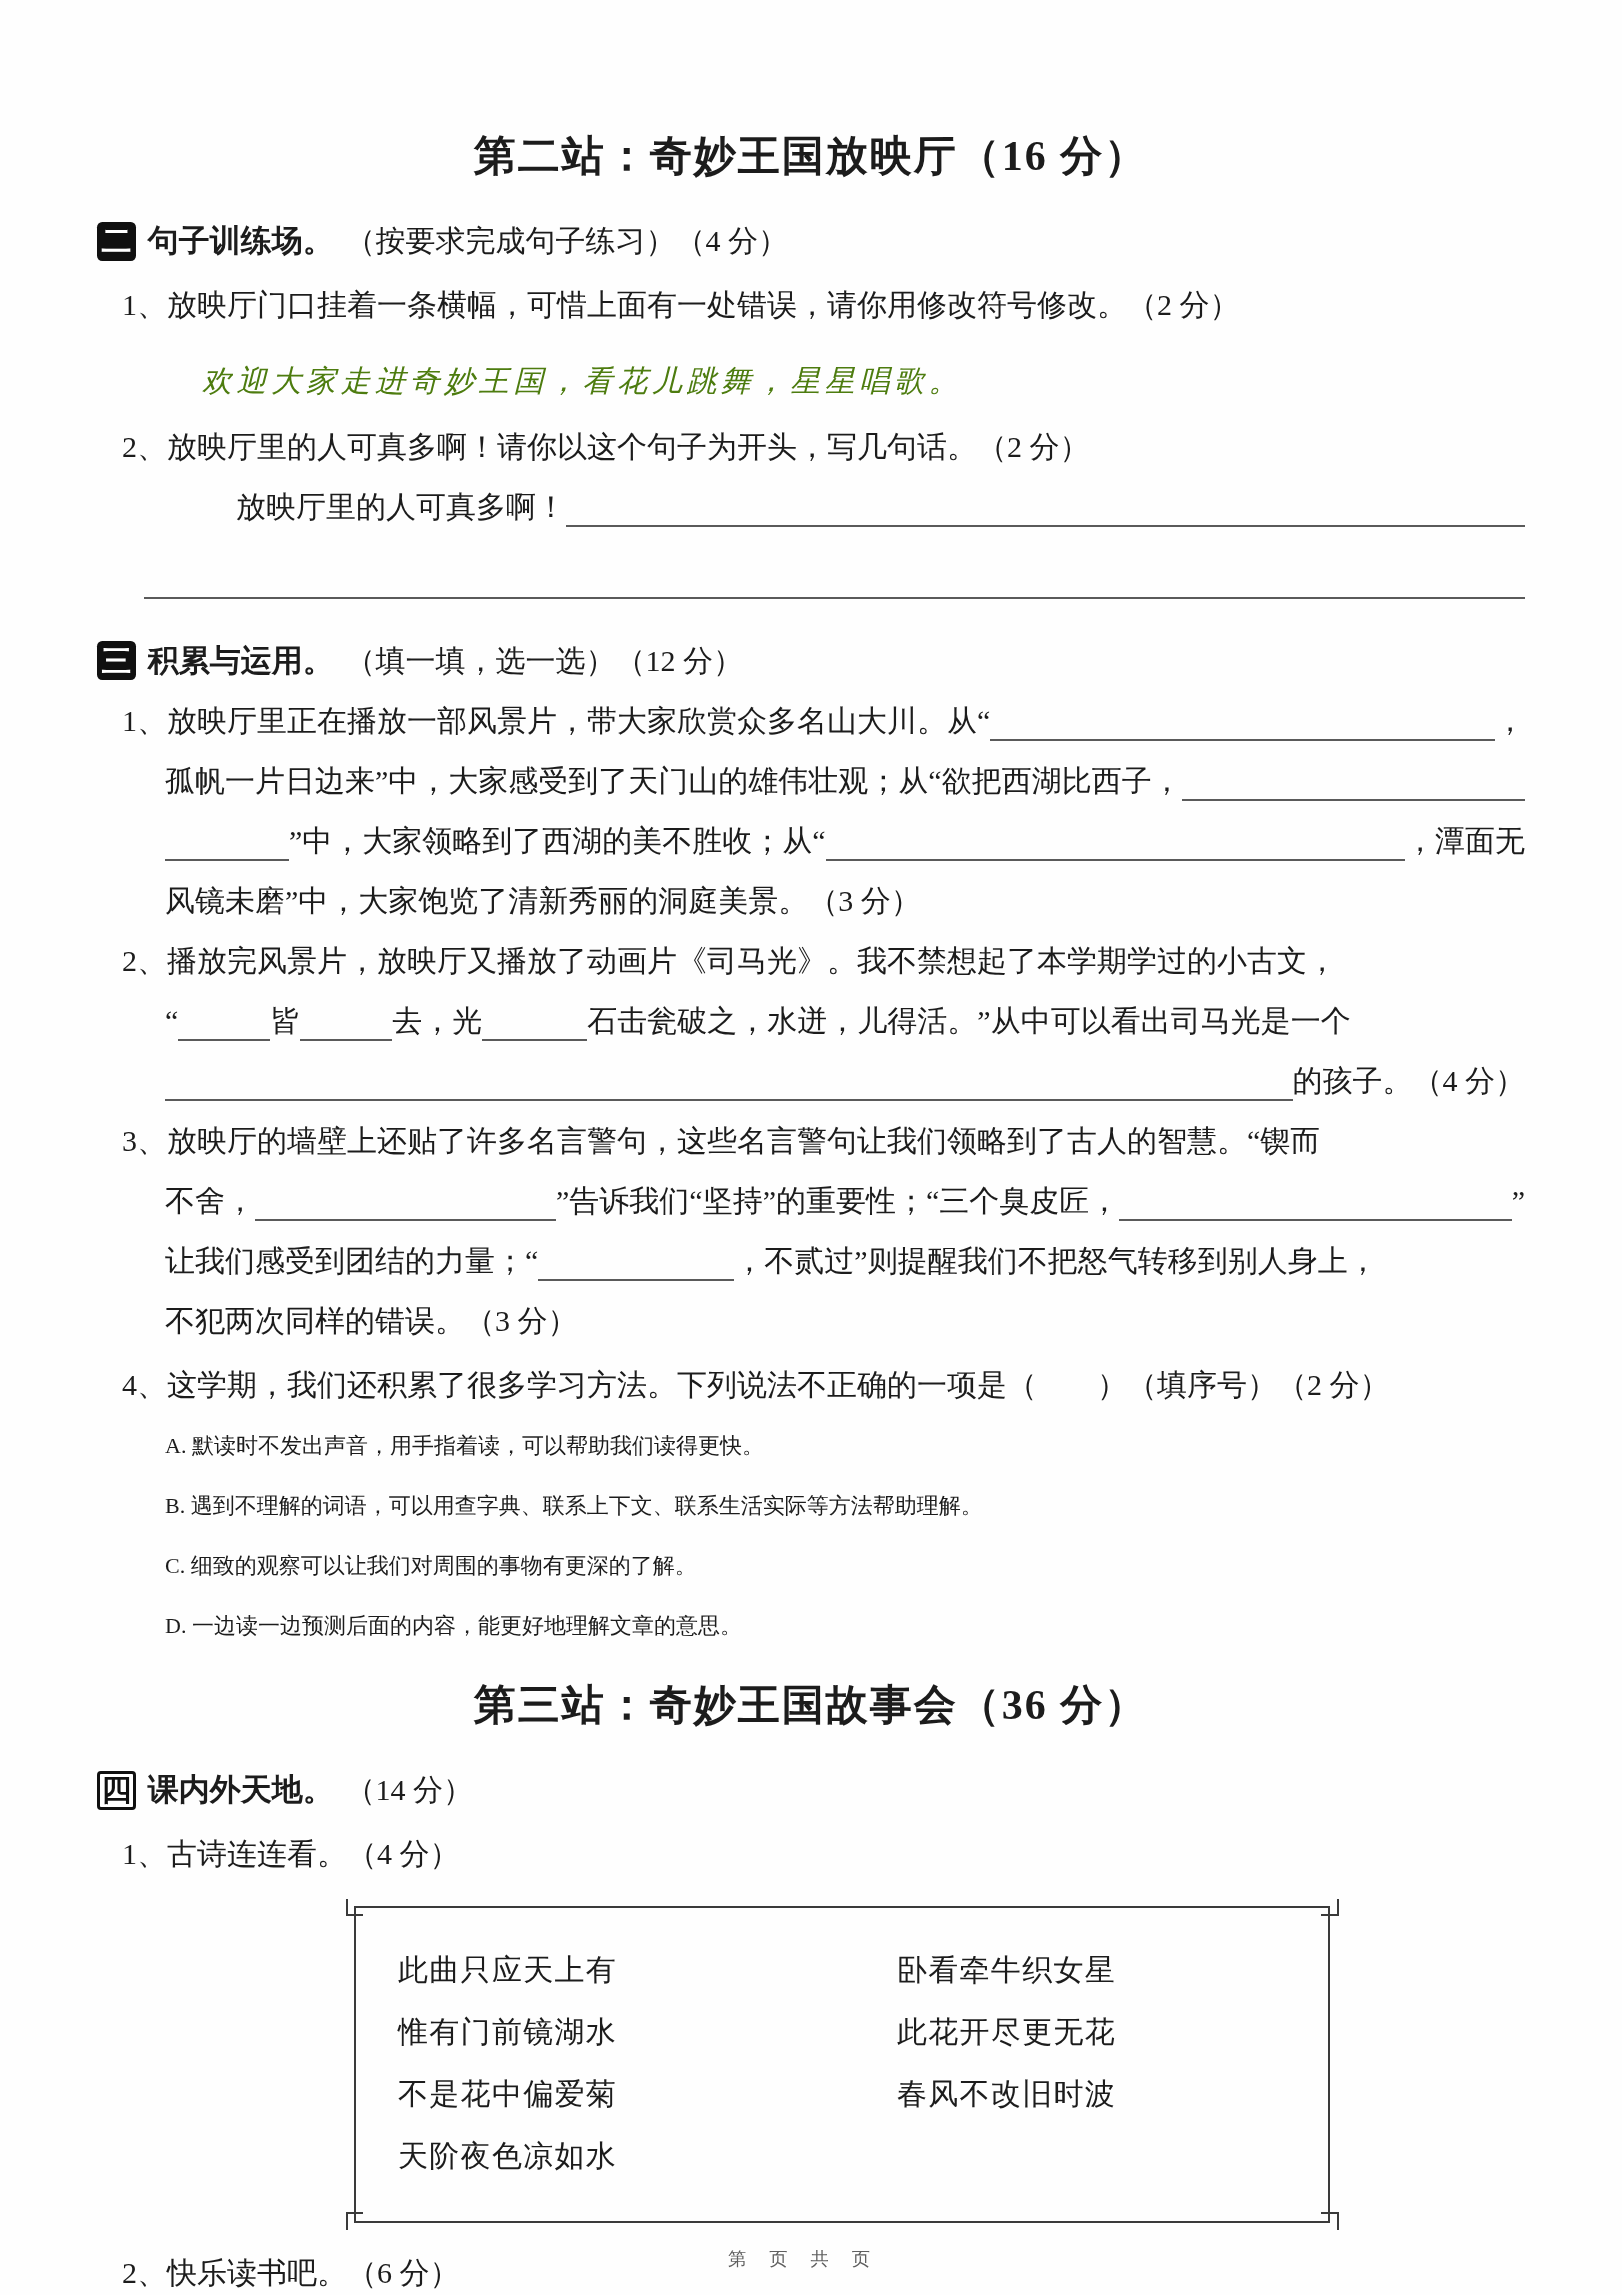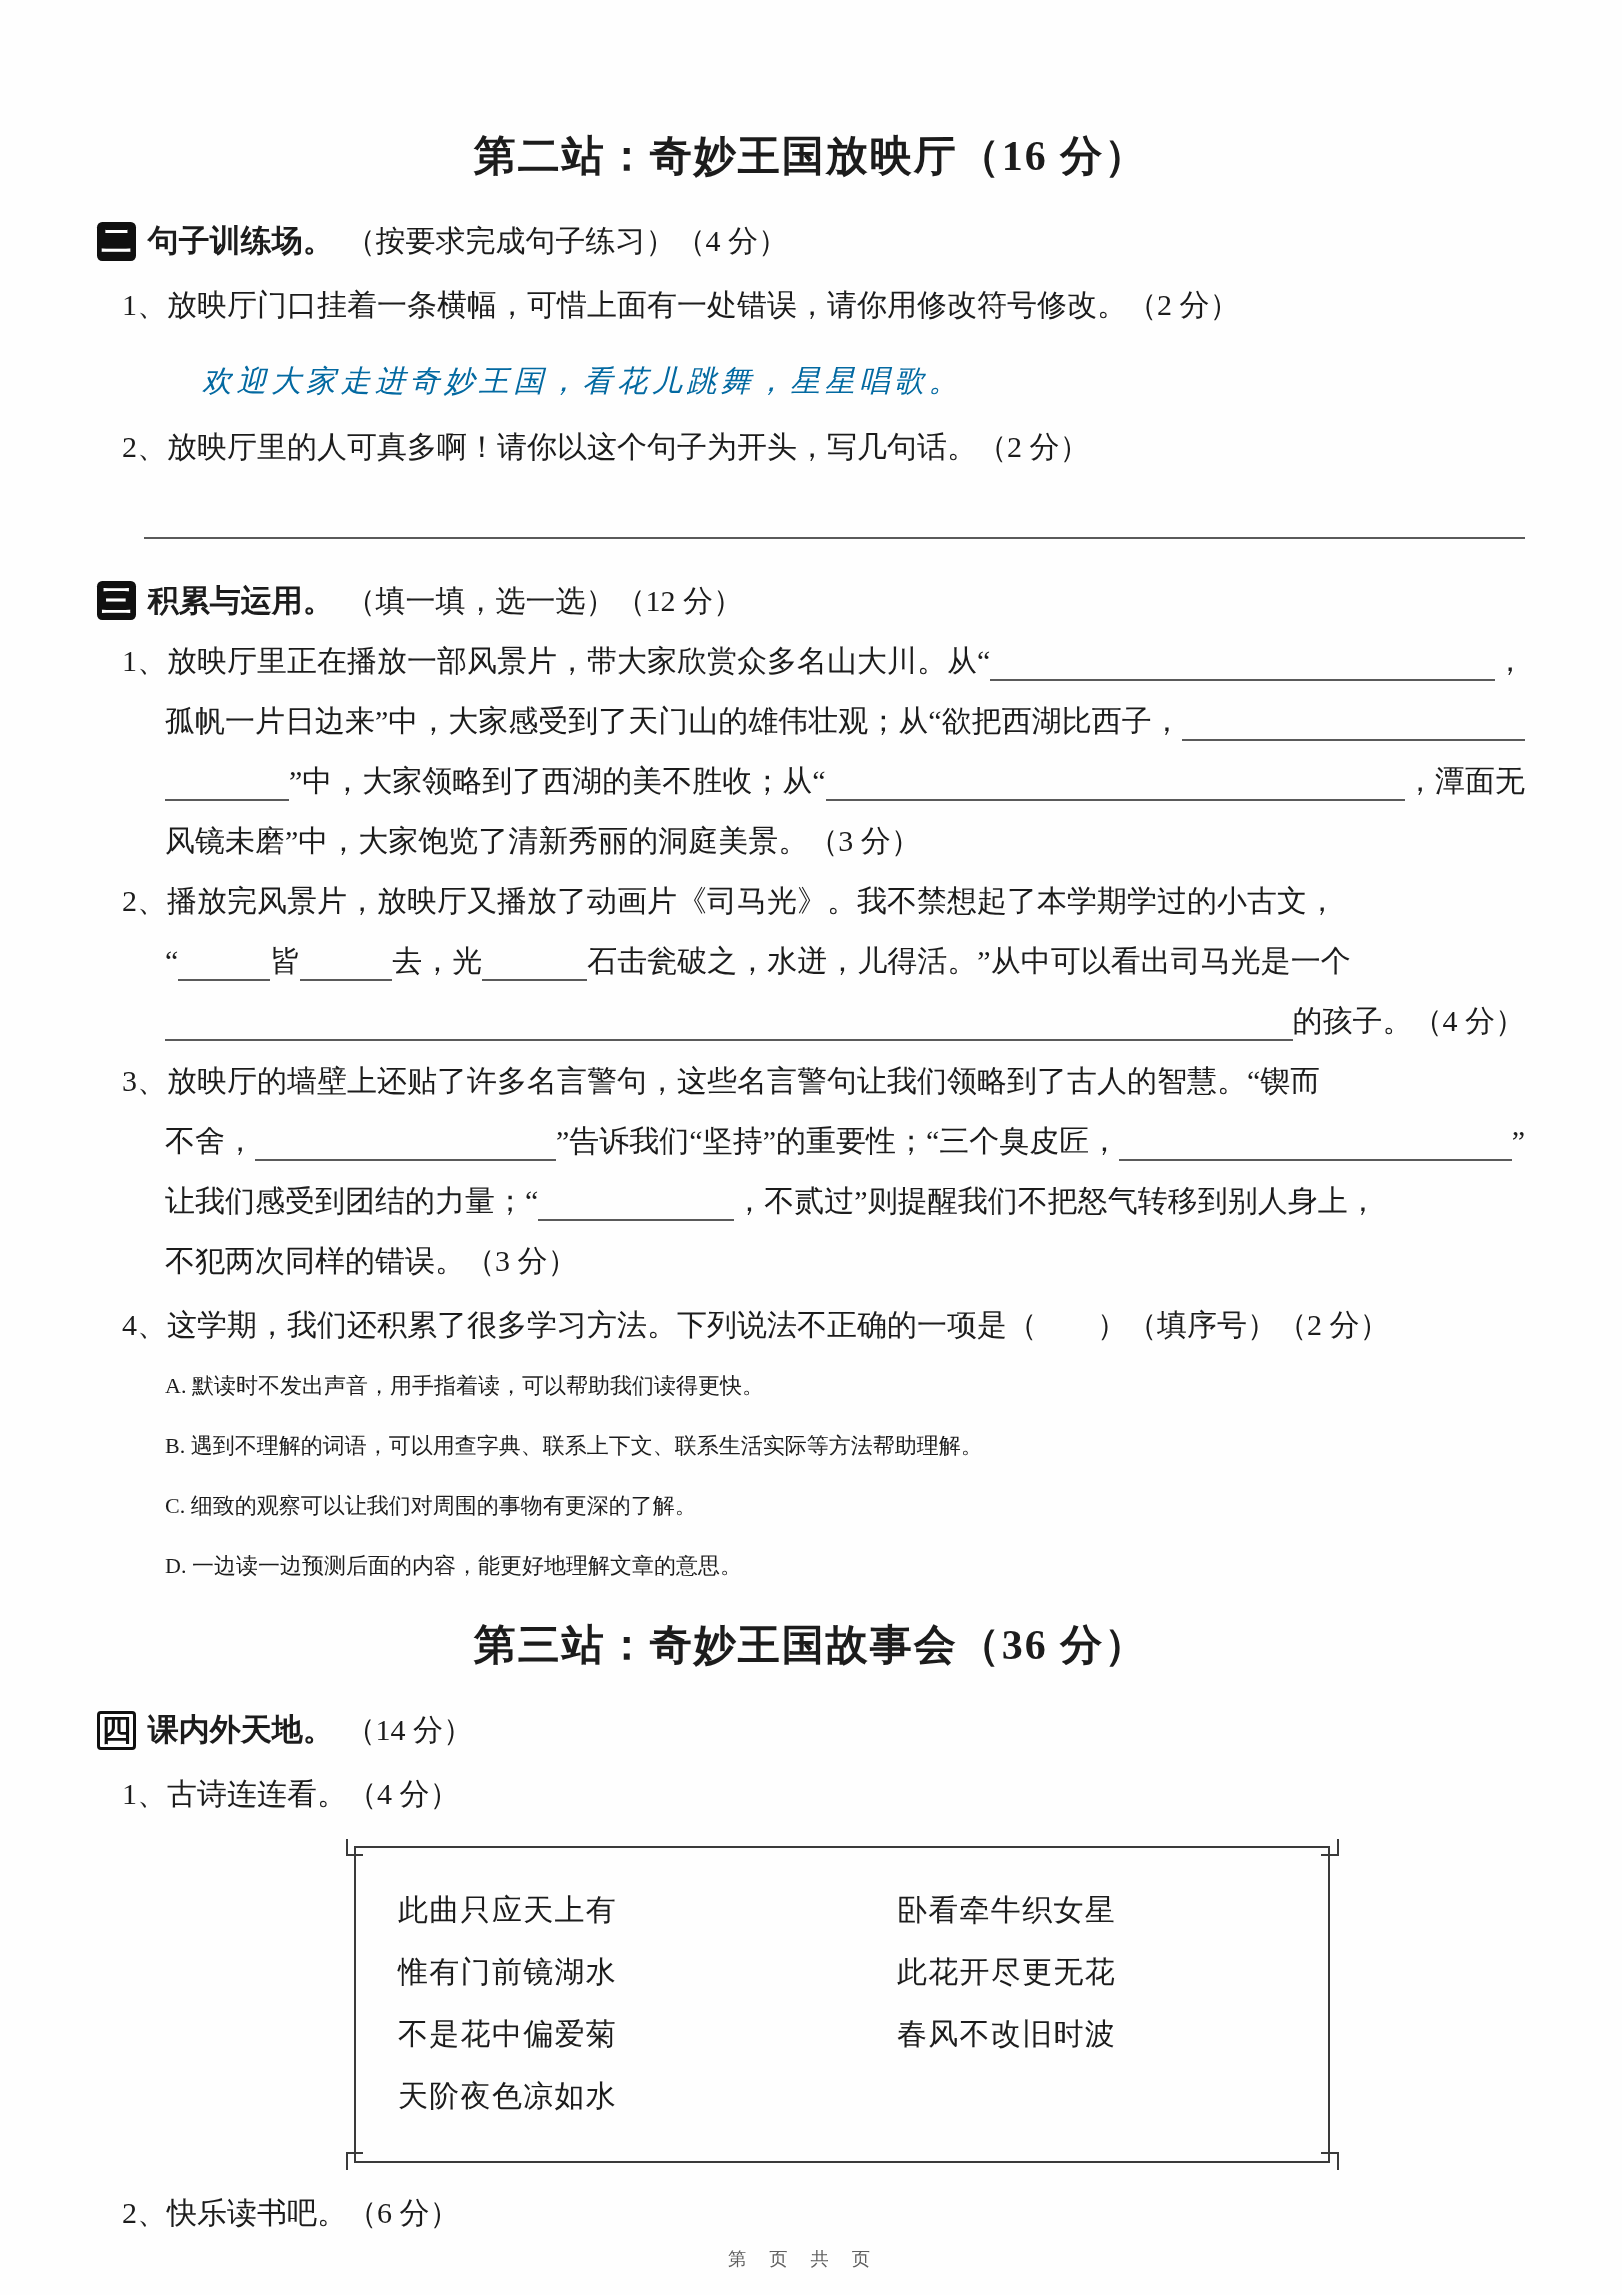--- a/index.html
+++ b/index.html
@@ -71,21 +71,21 @@
   .w190{width:124px;}
   .w300{width:196px;}
   .w460{width:301px;}
   .banner{
     font-size:30px;
     font-style:italic;
     letter-spacing:4.6px;
     line-height:60px;
     padding-left:105px;
     margin:15.7px 0 6.5px 0;
-    color:#0369a1;
+    color:#4d7c0f;
     white-space:pre-wrap;
   }
   .answer-gap{margin-top:17px;}
   .options{margin-top:1.3px;}
   .option{
     font-size:22px;
     line-height:60px;
     padding-left:68px;
     white-space:pre-wrap;
   }
@@ -130,20 +130,24 @@
   <div class="sec-header">
     <span class="sec-icon">二</span>
     <span class="sec-title">句子训练场。</span>
     <span class="sec-paren">（按要求完成句子练习）（4 分）</span>
   </div>
 
   <div class="q">1、放映厅门口挂着一条横幅，可惜上面有一处错误，请你用修改符号修改。（2 分）</div>
   <div class="banner">欢迎大家走进奇妙王国，看花儿跳舞，星星唱歌。</div>
 
   <div class="q">2、放映厅里的人可真多啊！请你以这个句子为开头，写几句话。（2 分）</div>
+  <div class="line" style="padding-left:139px;">
+    <span class="t">放映厅里的人可真多啊！</span>
+    <span class="blank grow"></span>
+  </div>
   <div class="line answer-gap" style="padding-left:47px;">
     <span class="blank grow"></span>
   </div>
 
   <div class="sec-header">
     <span class="sec-icon">三</span>
     <span class="sec-title">积累与运用。</span>
     <span class="sec-paren">（填一填，选一选）（12 分）</span>
   </div>
 

